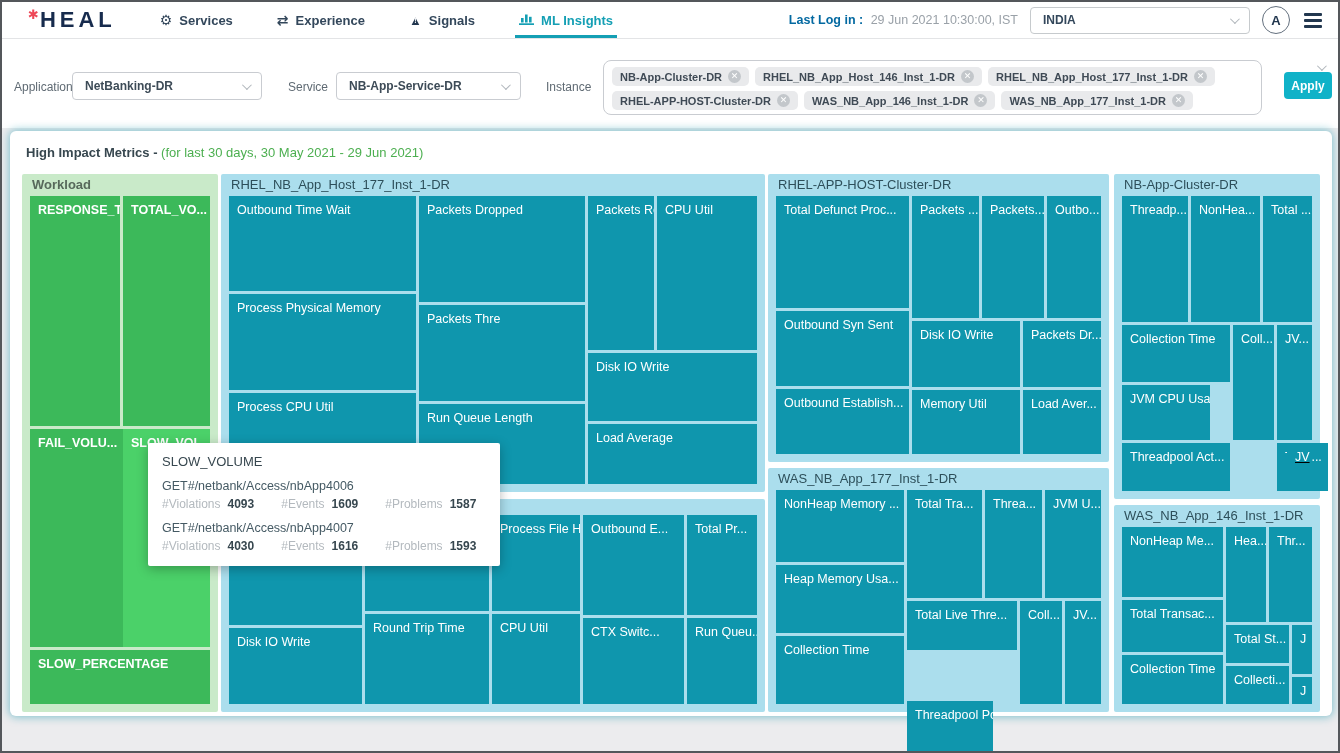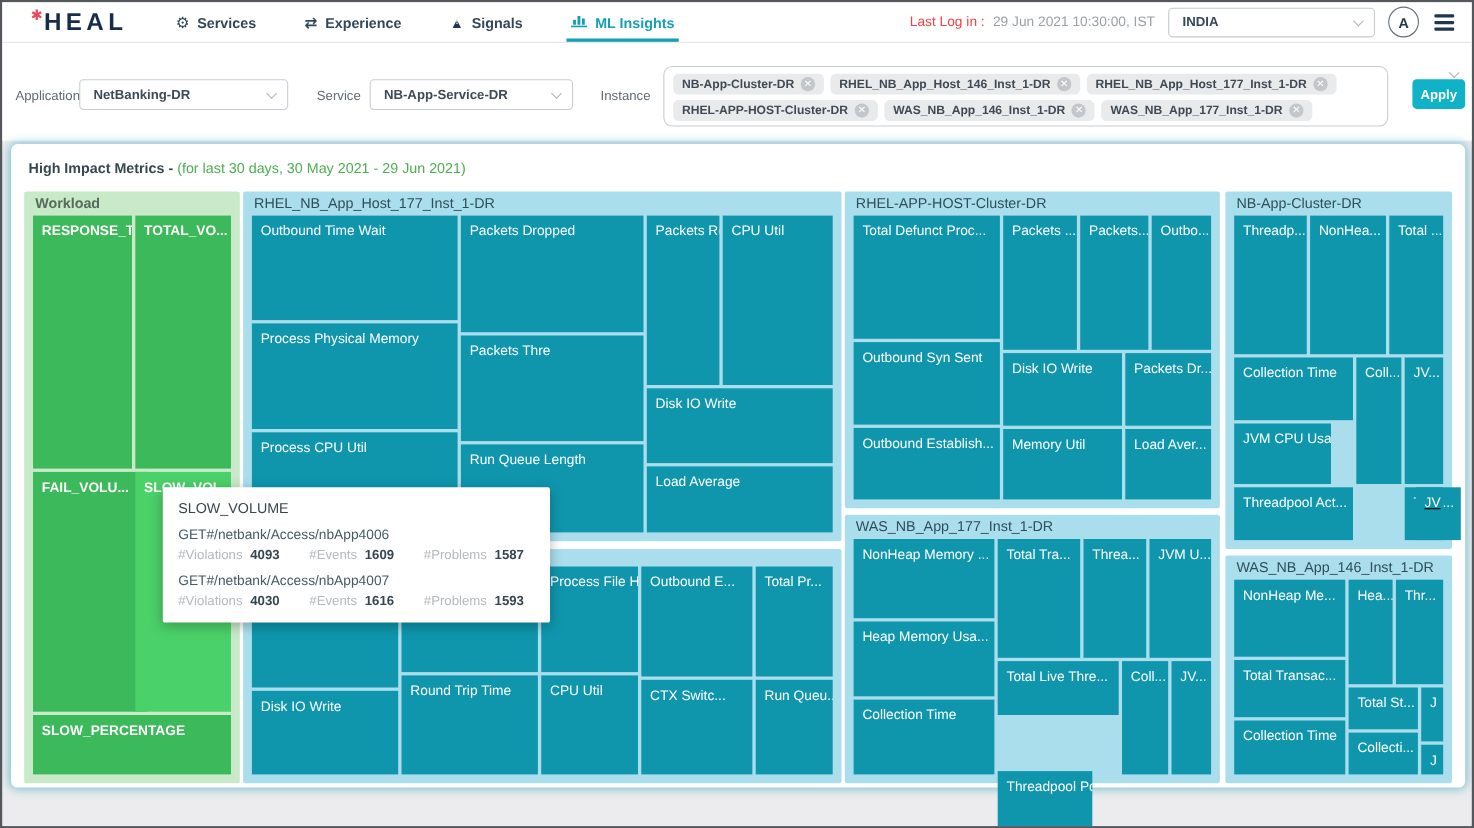--- a/index.html
+++ b/index.html
@@ -20,23 +20,23 @@
   .nav-item .nav-ic { font-size:14px; line-height:1; }
   .nav-item.active { color:#149fb4; }
   .nav-item.active::after { content:""; position:absolute; left:-4px; right:-4px; bottom:0;
               height:3px; background:#149fb4; }
   .warn-wrap { position:relative; display:inline-block; }
   .warn-tri { font-size:13px; color:#22374f; }
   .warn-bang { position:absolute; left:50%; top:48%; transform:translate(-50%,-50%);
                color:#fff; font-size:7px; font-weight:bold; }
   .nav-right { margin-left:auto; display:flex; align-items:center; gap:12px; }
   .last-login { font-size:12.5px; white-space:nowrap; }
-  .ll-label { color:#ef4444; font-weight:normal;text-align:right; }
+  .ll-label { color:#0369a1; font-weight:bold;text-align:right; }
   .ll-value { color:#9aa1a8; margin-left:4px; }
-  .region-select { width:188px; height:27px; border:1px solid #c6cacd; border-radius:4px;
+  .region-select { width:220px; height:27px; border:1px solid #c6cacd; border-radius:4px;
                    display:flex; align-items:center; justify-content:space-between;
                    padding:0 12px; font-size:12px; font-weight:bold; color:#33475b; cursor:pointer; }
   .chev { width:7px; height:7px; border-right:1.6px solid #b0b6bc; border-bottom:1.6px solid #b0b6bc;
           transform:rotate(45deg) translateY(-2px); }
   .avatar { width:28px; height:28px; border-radius:50%; border:1.6px solid #64707e;
             display:flex; align-items:center; justify-content:center; font-size:13px;
             font-weight:bold; color:#22374f; cursor:pointer; background:#fff; }
   .burger { display:flex; flex-direction:column; gap:3px; cursor:pointer; padding:4px 2px; }
   .burger div { width:18px; height:3px; background:#22374f; border-radius:1px; }
 

